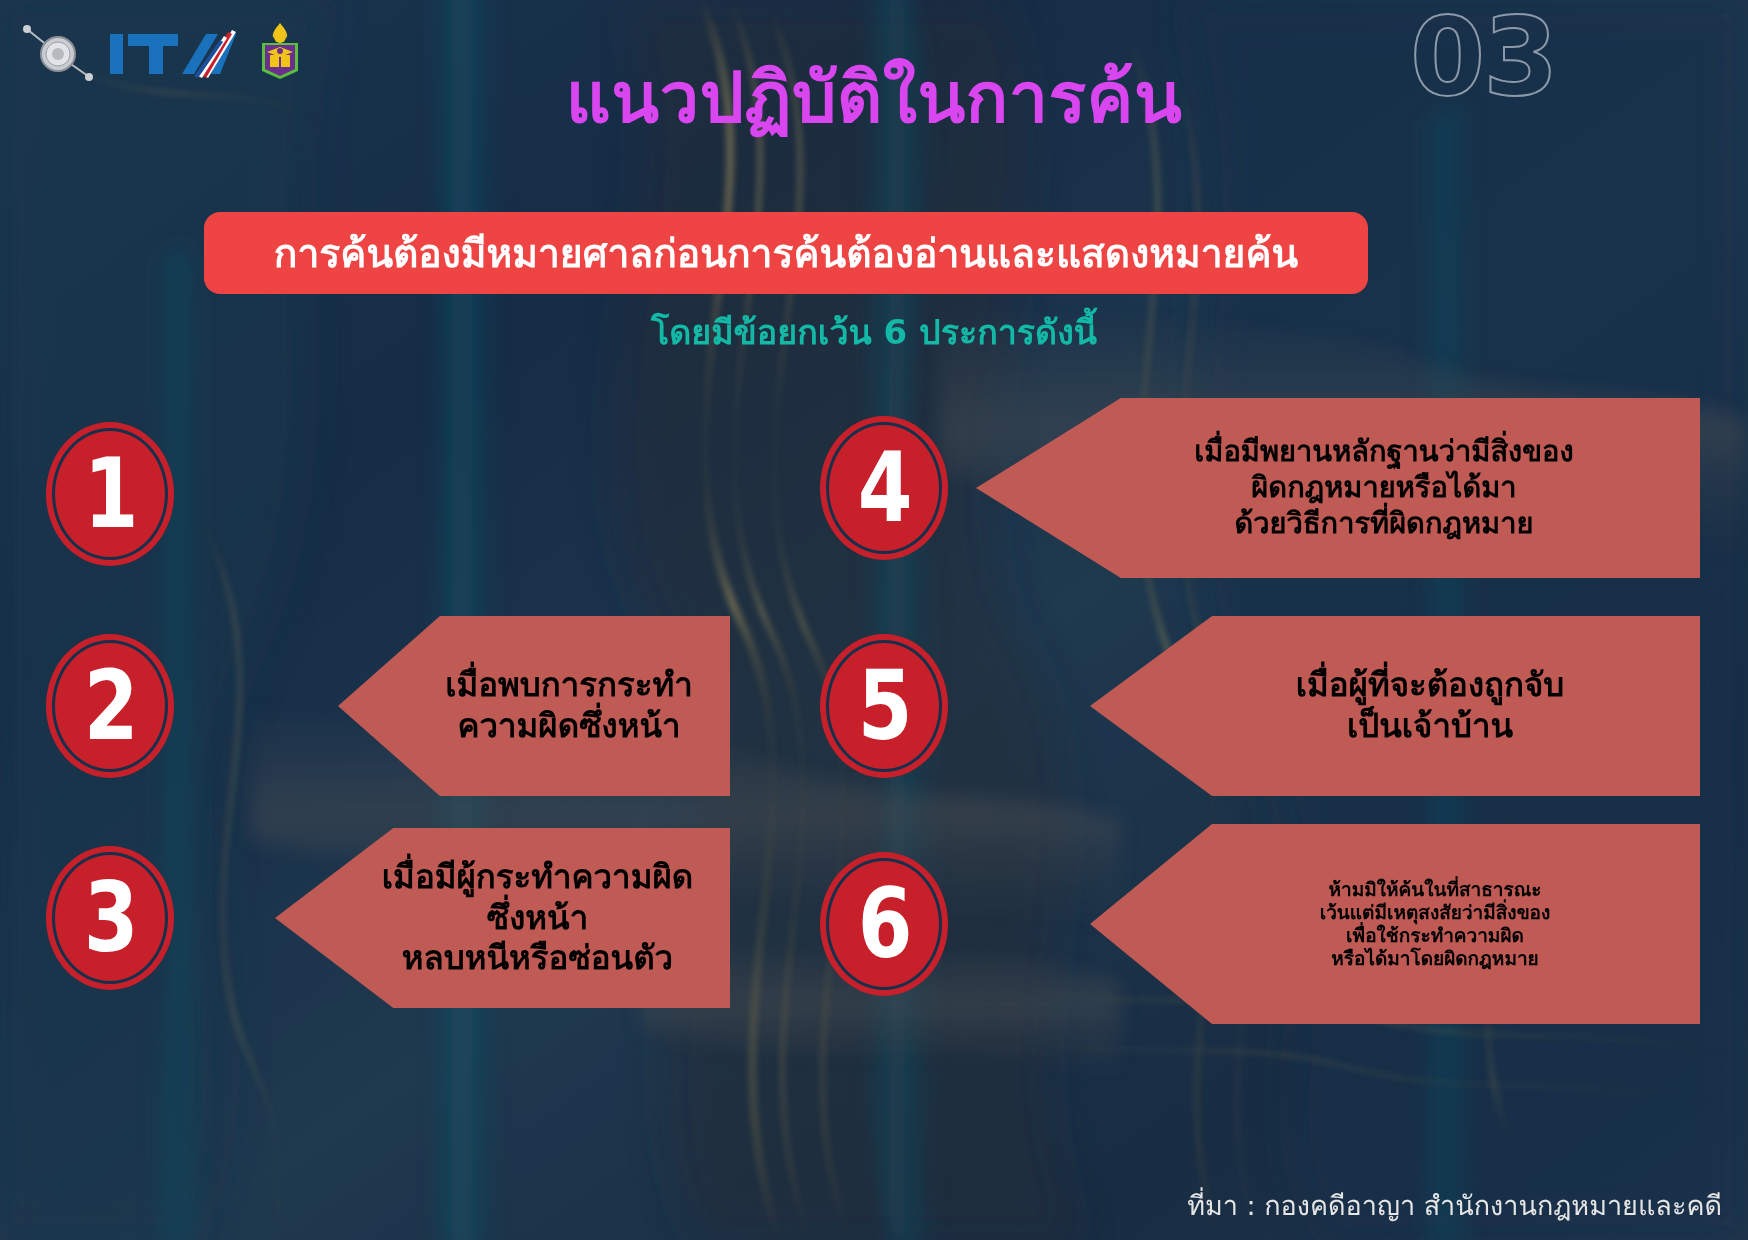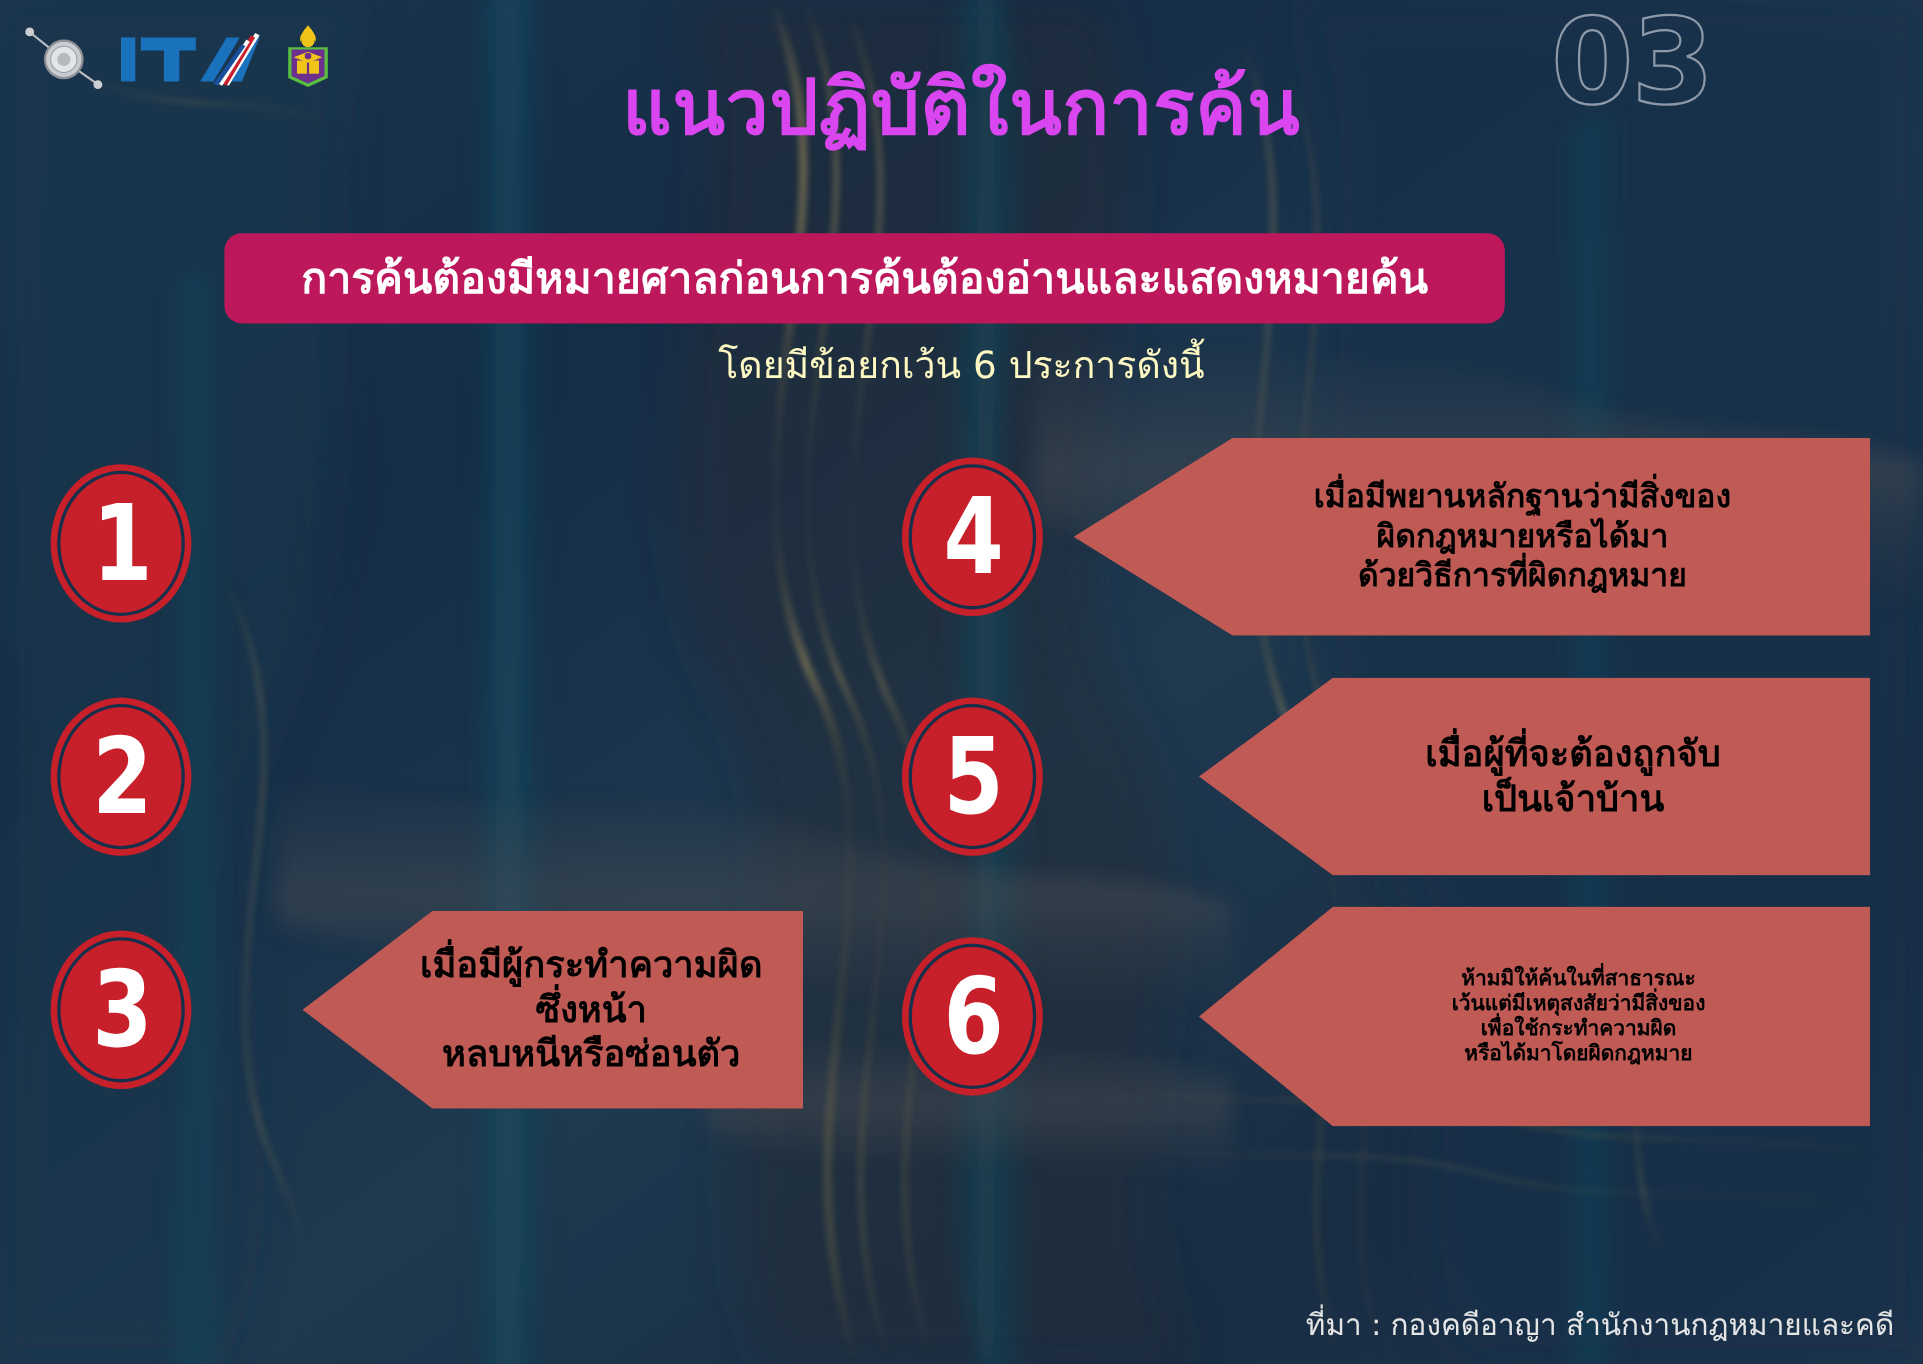--- a/index.html
+++ b/index.html
@@ -35,36 +35,36 @@
     color:#d946ef;
     font-size:70px;
     font-weight:bold;
     letter-spacing:.5px;
     line-height:1.15;
   }
 
   .banner {
     position:absolute; left:204px; top:212px; z-index:5;
     width:1164px; height:82px;
-    background:#be185d;
+    background:#ef4444;
     border-radius:16px;
     display:flex; align-items:center; justify-content:center;
     color:#ffffff;
     font-size:39px;
     font-weight:bold;
     padding:0 18px;
     line-height:1;
   }
 
   .subtitle {
     position:absolute; left:0; right:0; top:305px; z-index:5;
     text-align:center;
-    color:#fef9c3;
+    color:#14b8a6;
     font-size:34px;
-    font-weight:normal;
+    font-weight:bold;
   }
 
   
   .item {
     position:absolute; z-index:4;
     height:180px;
   }
   .item .card {
     position:absolute; top:0; height:100%;
     background:#c05a55;
@@ -265,20 +265,26 @@
 
 <div class="subtitle">โดยมีข้อยกเว้น 6 ประการดังนี้</div>
 
 <div class="item col-left" id="item-1">
   <div class="badge">
     <span>1</span>
   </div>
 </div>
 
 <div class="item col-left" id="item-2">
+  <div class="card">
+    <div>
+      <div>เมื่อพบการกระทำ</div>
+      <div>ความผิดซึ่งหน้า</div>
+    </div>
+  </div>
   <div class="badge">
     <span>2</span>
   </div>
 </div>
 
 <div class="item col-left" id="item-3">
   <div class="card">
     <div>
       <div>เมื่อมีผู้กระทำความผิดซึ่งหน้า</div>
       <div>หลบหนีหรือซ่อนตัว</div>

